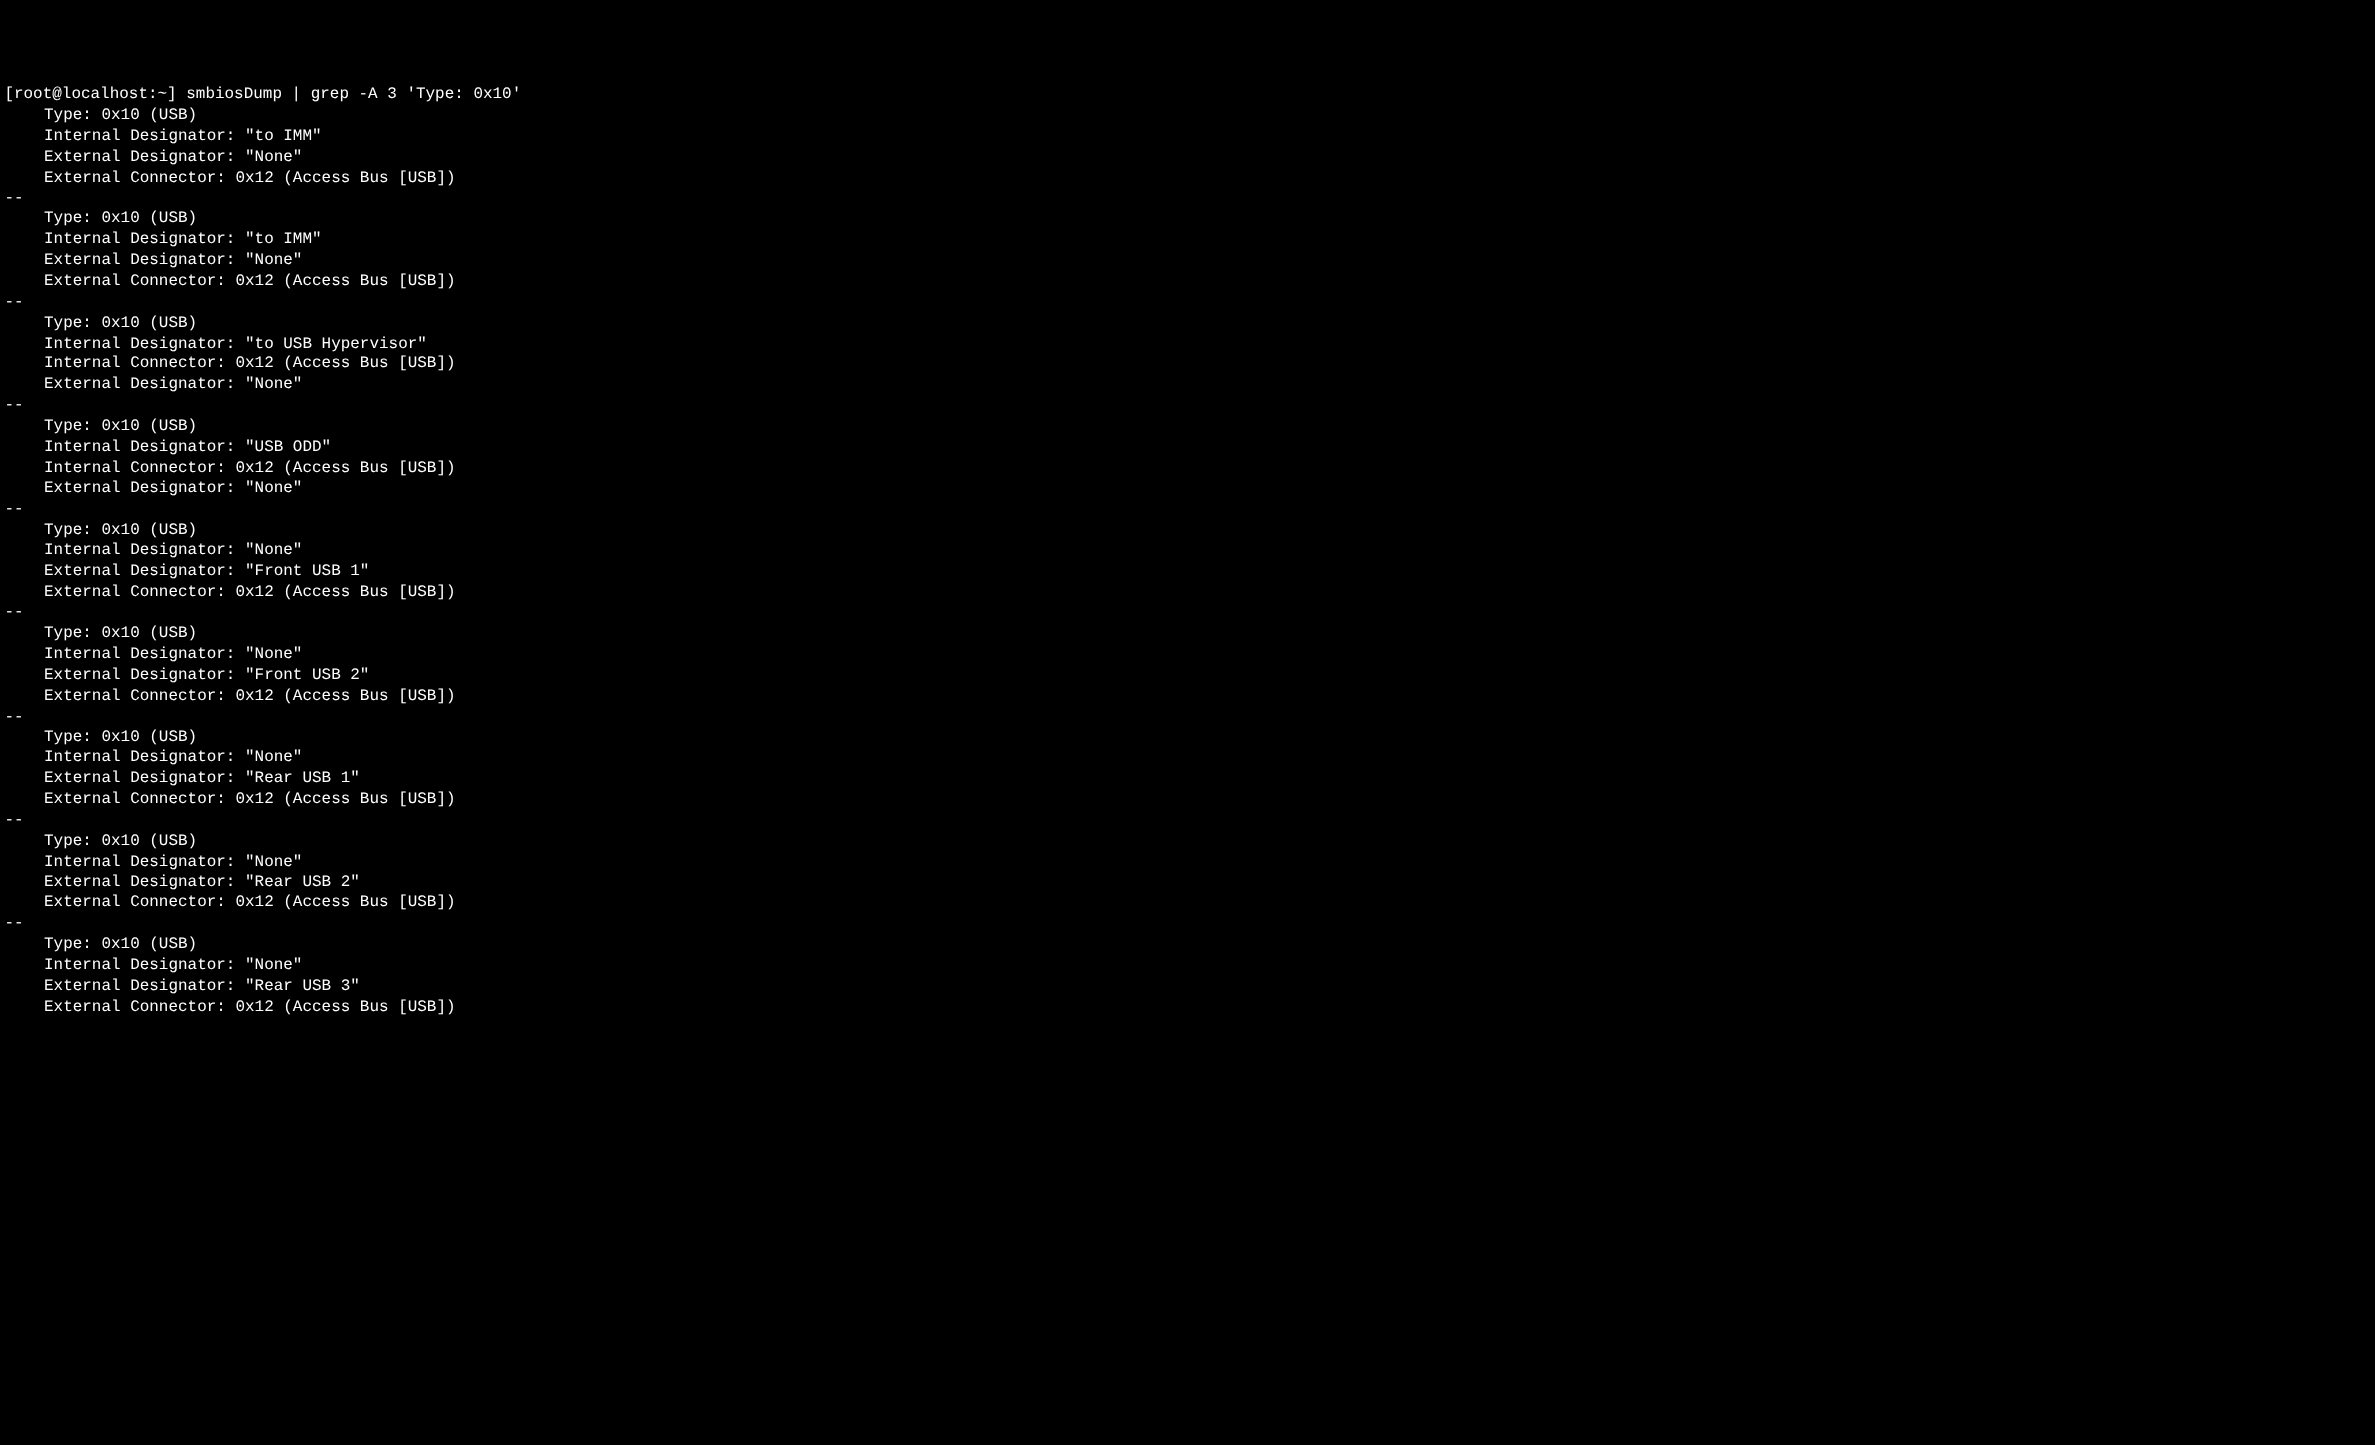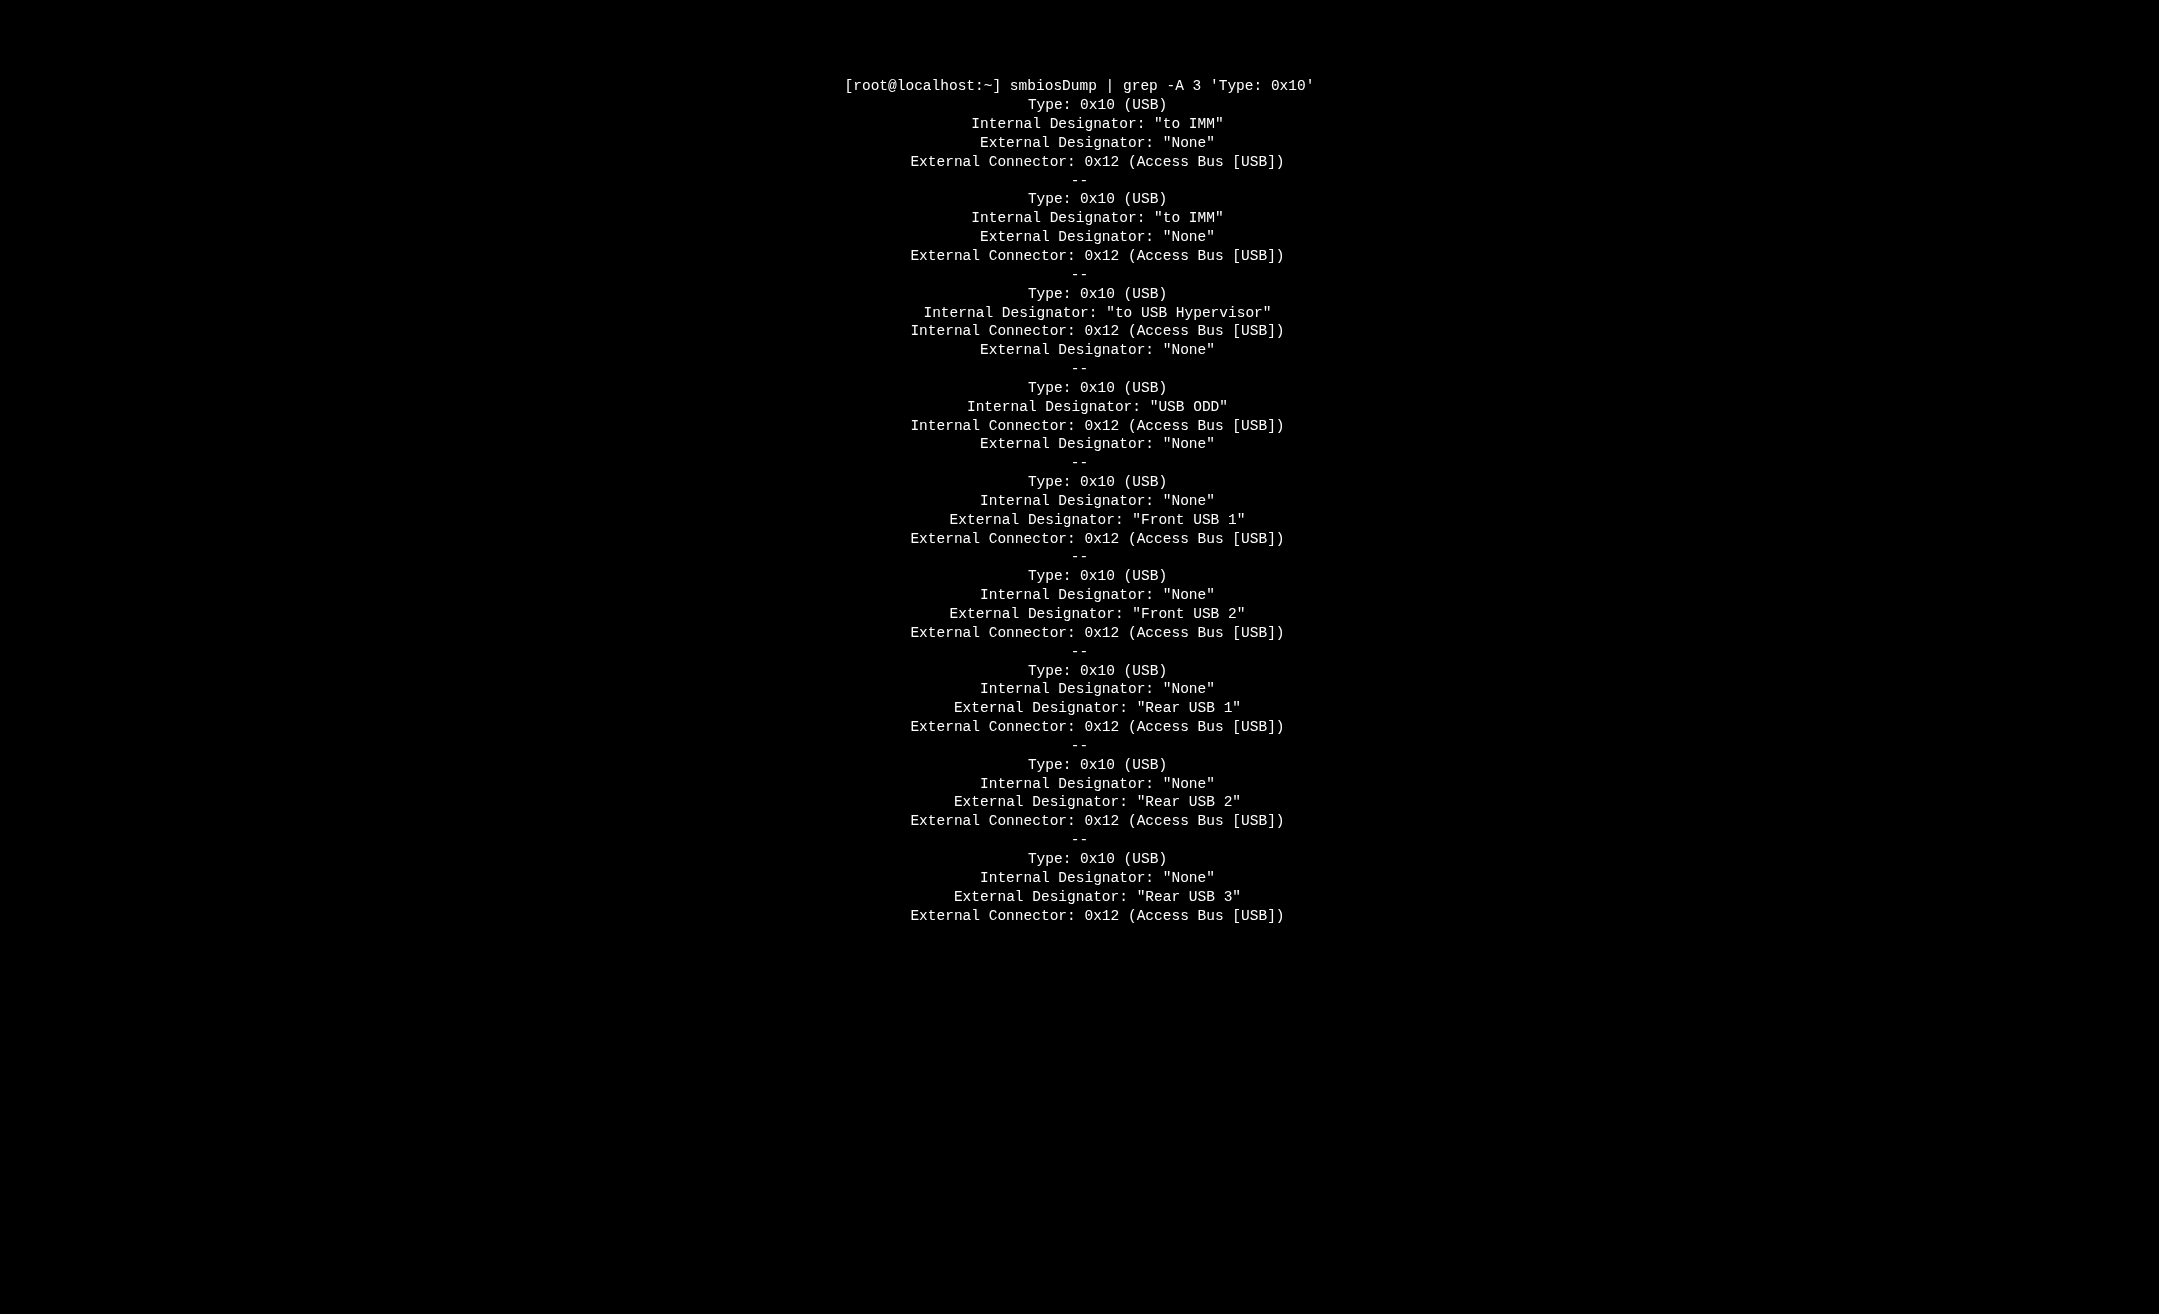--- a/index.html
+++ b/index.html
@@ -12,21 +12,20 @@
       color: #ffffff;
       font-family: "Courier New", Courier, monospace;
       font-size: 14.5px;
       line-height: 1.3;
       padding: 2px 4px;
       white-space: pre;
       letter-spacing: 0px;
     }
     .terminal-line {
       display: block;
-      text-align: center;
     }
     .indent {
       padding-left: 36px;
     }
   </style>
 </head>
 <body>
 
 
 

